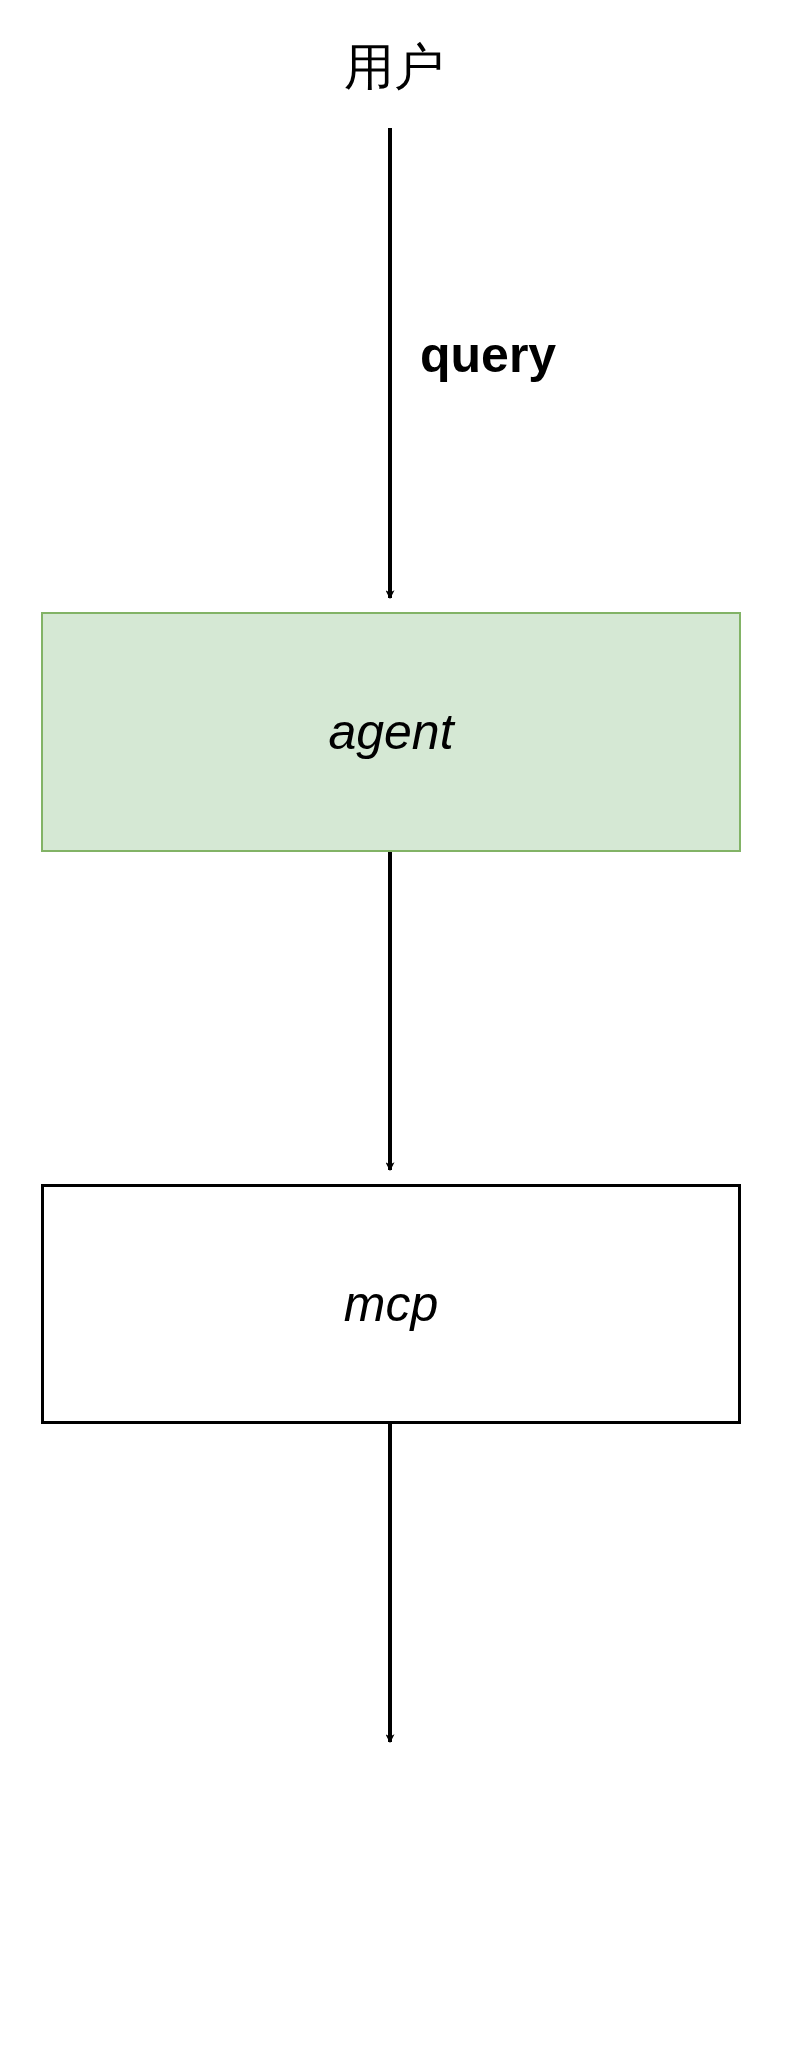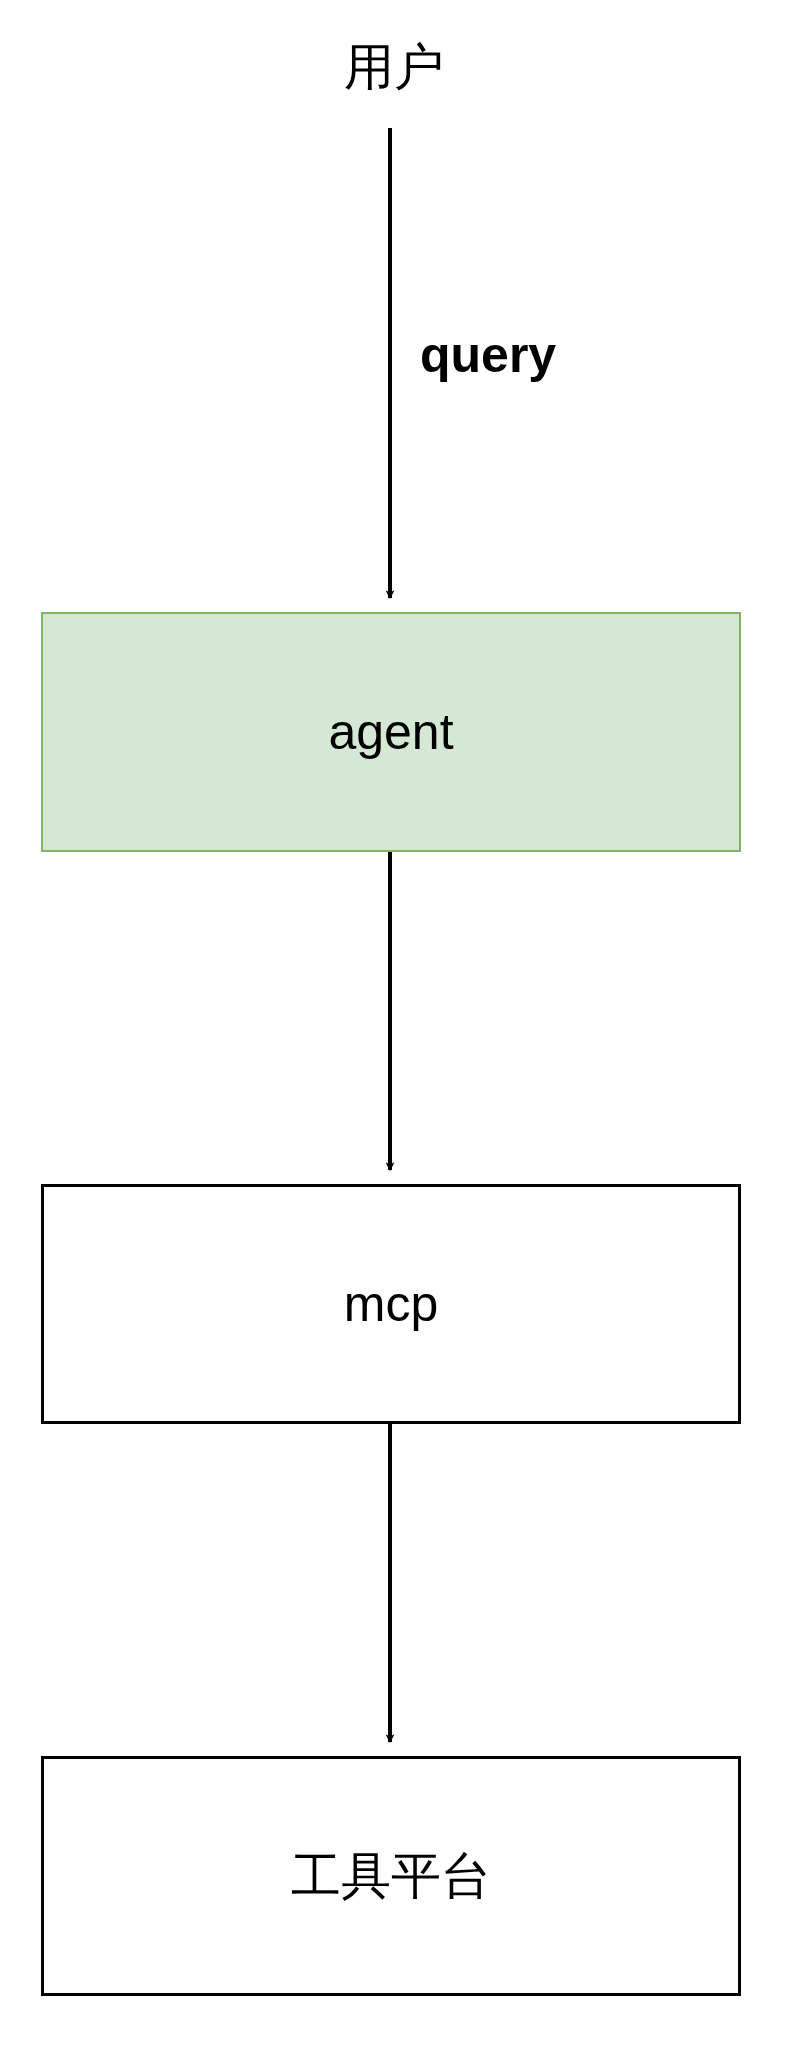--- a/index.html
+++ b/index.html
@@ -63,28 +63,29 @@
     font-weight: bold;
   }
   #node-agent {
     left: 41px;
     top: 612px;
     width: 700px;
     height: 240px;
     background: #d5e8d4;
     border: 2px solid #82b366;
   }
-  #node-agent .box-text { font-size: 50px; }
+  #node-agent .box-text { font-size: 50px; font-style: italic; }
   #node-mcp {
     left: 41px;
     top: 1184px;
     width: 700px;
     height: 240px;
     background: #ffffff;
     border: 3px solid #000000;
+    font-style: italic;
   }
   #node-mcp .box-text { font-size: 50px; }
   #node-tool {
     left: 41px;
     top: 1756px;
     width: 700px;
     height: 240px;
     background: #ffffff;
     border: 3px solid #000000;
   }
@@ -114,17 +115,14 @@
   <div id="label-query" class="node-label">query</div>
 
   <div id="node-agent" class="node-box">
     <span class="box-text">agent</span>
   </div>
 
   <div id="node-mcp" class="node-box">
     <span class="box-text">mcp</span>
   </div>
 
-  <div id="node-tool" class="node-box">
-    <span class="box-text">工具平台</span>
-  </div>
 
 </div>
 
 </body></html>

